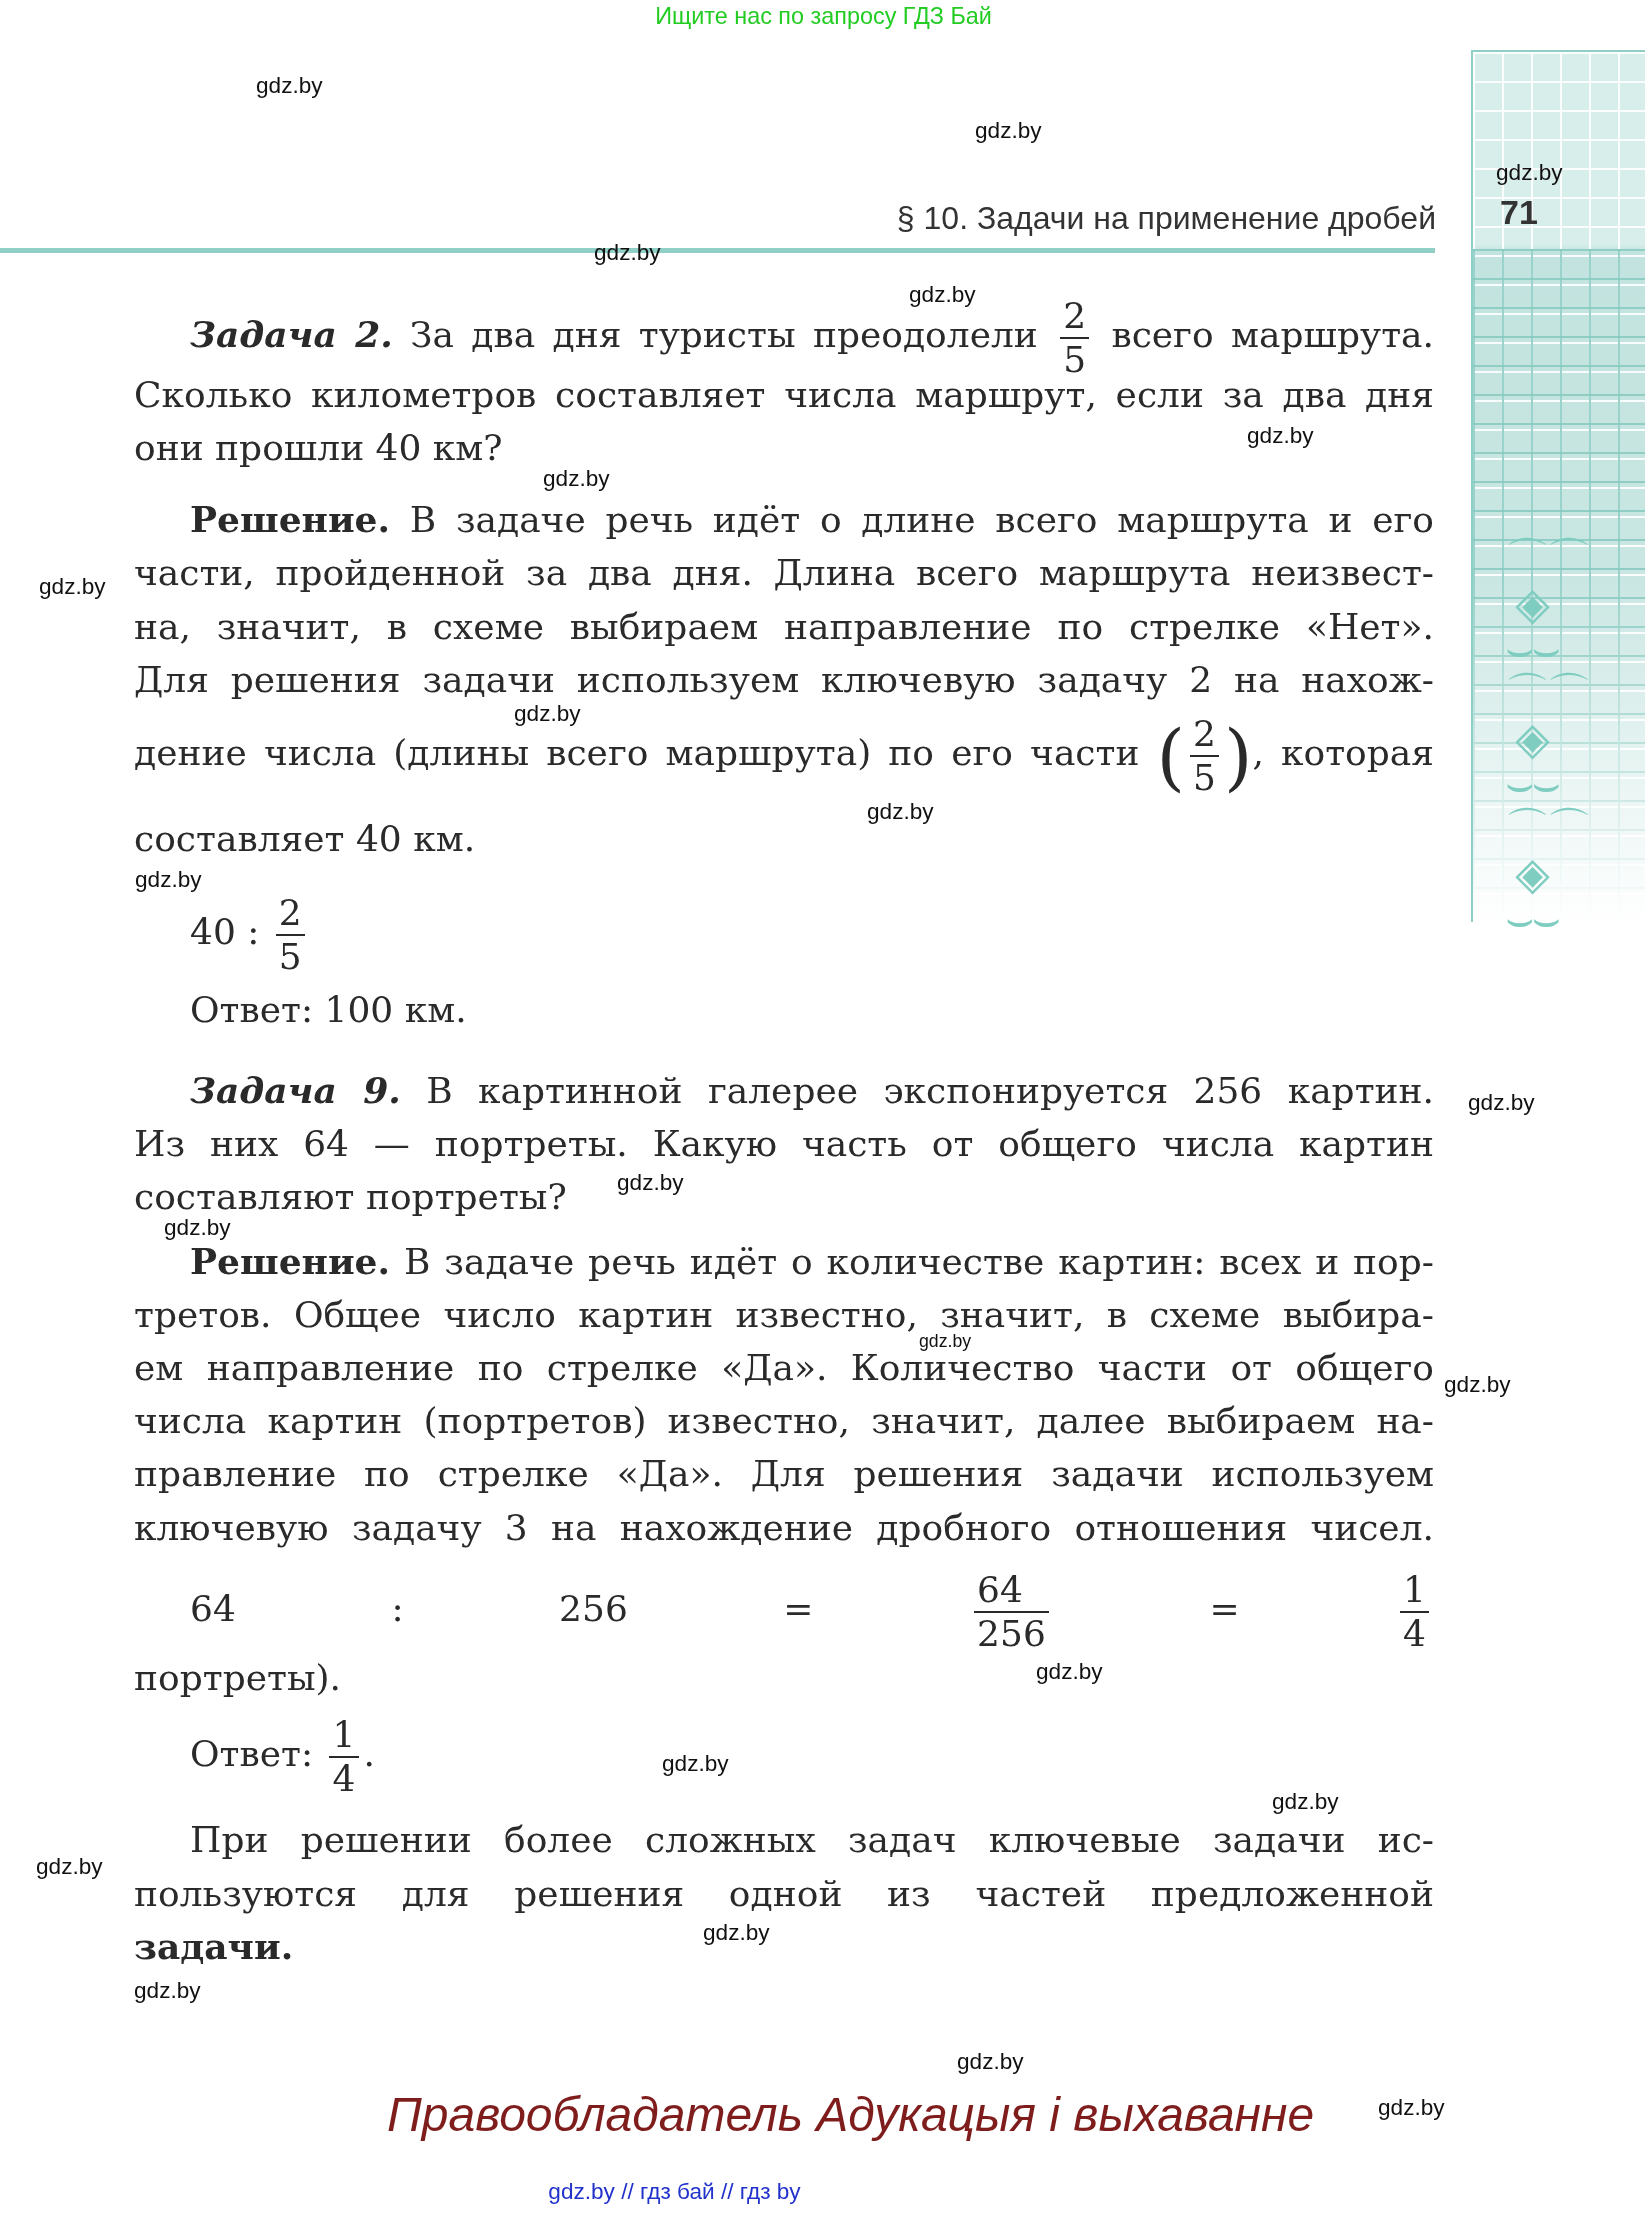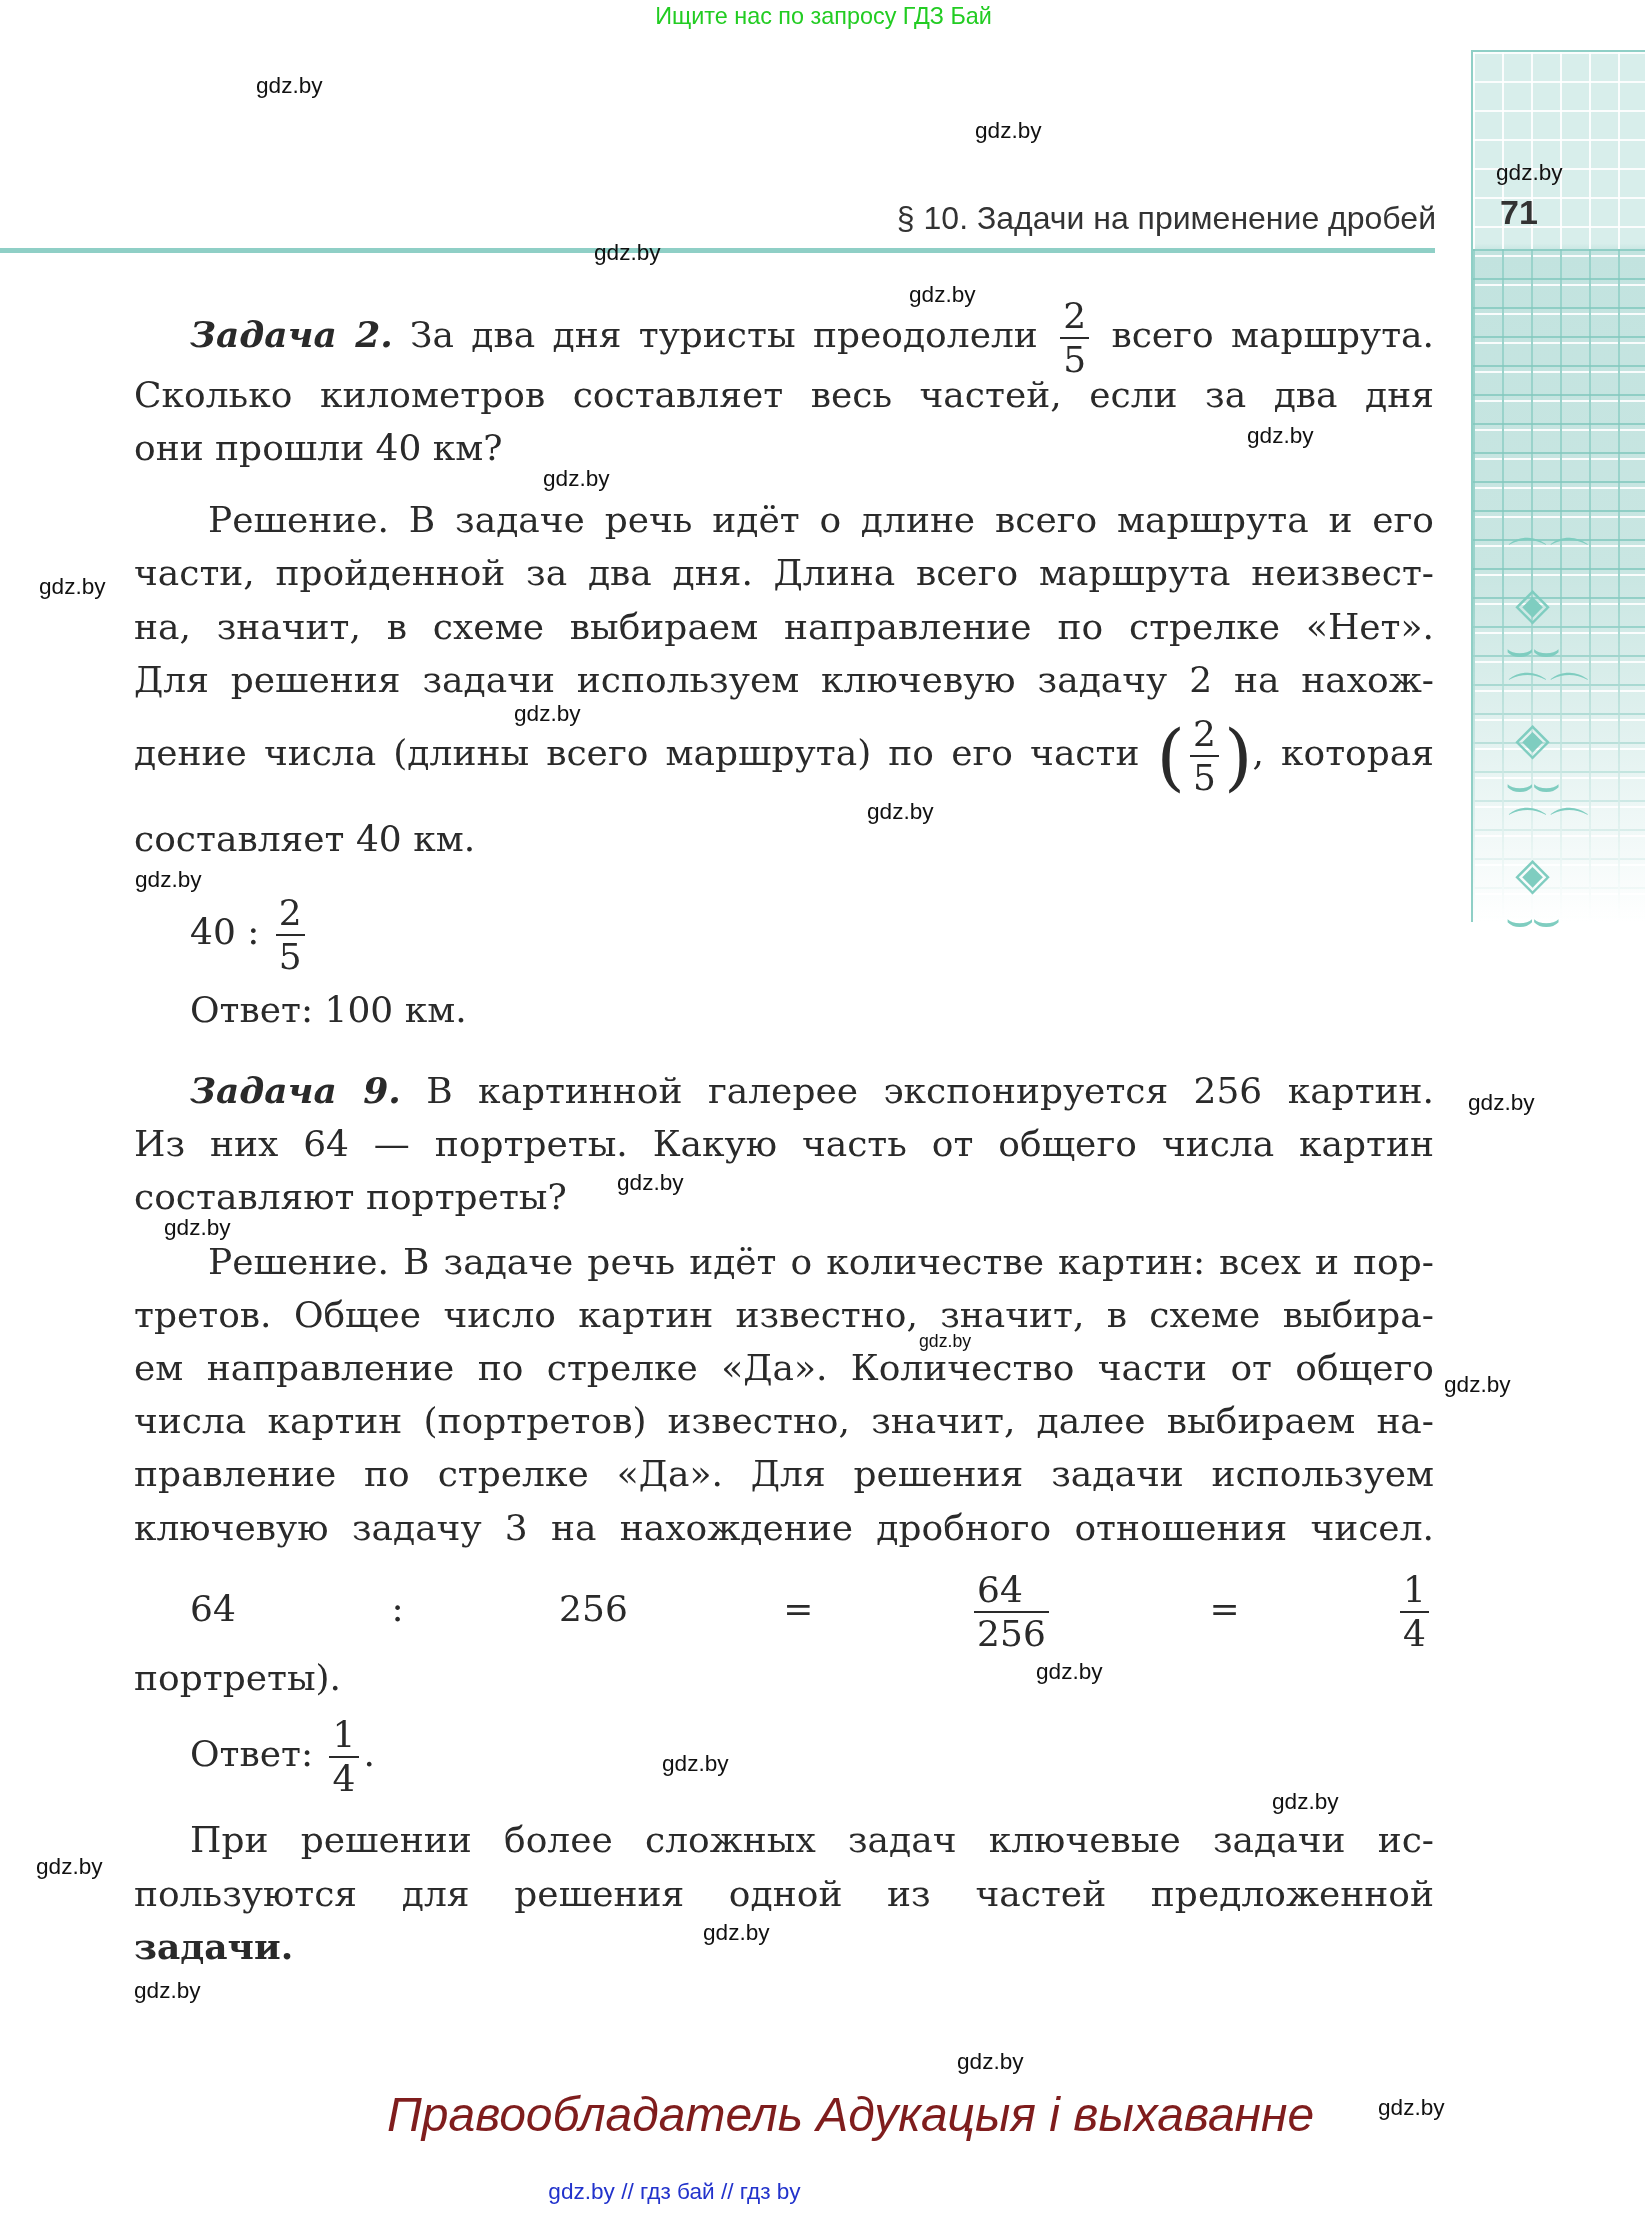--- a/index.html
+++ b/index.html
@@ -19,21 +19,21 @@
     -webkit-mask-image:linear-gradient(#000 50%,transparent 100%);mask-image:linear-gradient(#000 50%,transparent 100%);}
   .pattern{position:absolute;left:32px;top:484px;width:52px;}
   .motif{font-family:"DejaVu Sans",sans-serif;color:#7fcdc0;font-size:45px;line-height:45px;text-align:center;letter-spacing:-3.2px;}
   .page-num{left:1500px;top:193px;font-family:"Liberation Sans",sans-serif;font-weight:bold;font-size:34px;color:#333;}
   .header-title{right:211px;top:200px;font-family:"Liberation Sans",sans-serif;font-size:32px;color:#333;white-space:nowrap;}
   .rule{left:0;top:248px;width:1435px;height:4.8px;background:#8fcfc6;}
   .p{position:absolute;left:134px;width:1300px;font-size:36px;line-height:53px;text-align:justify;text-align-last:justify;}
   .p.last{text-align-last:left;}
   .ind{padding-left:56px;box-sizing:border-box;}
   .it{font-style:italic;font-weight:bold;}
-  .b{font-weight:normal;margin-left:18px;}
+  .b{font-weight:bold;}
   .frac{display:inline-block;vertical-align:middle;text-align:center;line-height:1;margin:0 4.8px;}
   .frac span{display:block;padding:0 3.2px;}
   .frac .num{border-bottom:2.4px solid #2a2a2a;padding-bottom:3.2px;}
   .frac .den{padding-top:3.2px;}
   .paren{font-size:73px;vertical-align:middle;font-weight:200;}
   .copyright{left:387px;top:2087px;font-family:"Liberation Sans",sans-serif;font-style:italic;font-size:48px;color:#7f1d1d;white-space:nowrap;}
   .footer-links{left:0;width:1349px;top:2179px;text-align:center;font-family:"Liberation Sans",sans-serif;font-size:22.6px;color:#2233cc;}
 </style>
 </head>
 <body>
@@ -60,21 +60,21 @@
 
 <div class="abs header-title">§ 10. Задачи на применение дробей</div>
 <div class="abs rule"></div>
 
 <div class="p ind" style="top:298px;">
   <span class="it">Задача 2.</span>
   <span>За два дня туристы преодолели</span>
   <span class="frac"><span class="num">2</span><span class="den">5</span></span>
   <span>всего маршрута.</span>
 </div>
-<div class="p" style="top:368px;">Сколько километров составляет весь частей, если за два дня</div>
+<div class="p" style="top:368px;">Сколько километров составляет числа маршрут, если за два дня</div>
 <div class="p last" style="top:421px;">они прошли 40 км?</div>
 
 <div class="p ind" style="top:493px;"><span class="b">Решение.</span> <span>В задаче речь идёт о длине всего маршрута и его</span></div>
 <div class="p" style="top:546px;">части, пройденной за два дня. Длина всего маршрута неизвест-</div>
 <div class="p" style="top:600px;">на, значит, в схеме выбираем направление по стрелке «Нет».</div>
 <div class="p" style="top:653px;">Для решения задачи используем ключевую задачу 2 на нахож-</div>
 <div class="p" style="top:716px;">
   <span>дение числа (длины всего маршрута) по его части</span>
   <span class="paren">(</span><span class="frac"><span class="num">2</span><span class="den">5</span></span><span class="paren">)</span><span>, которая</span>
 </div>

